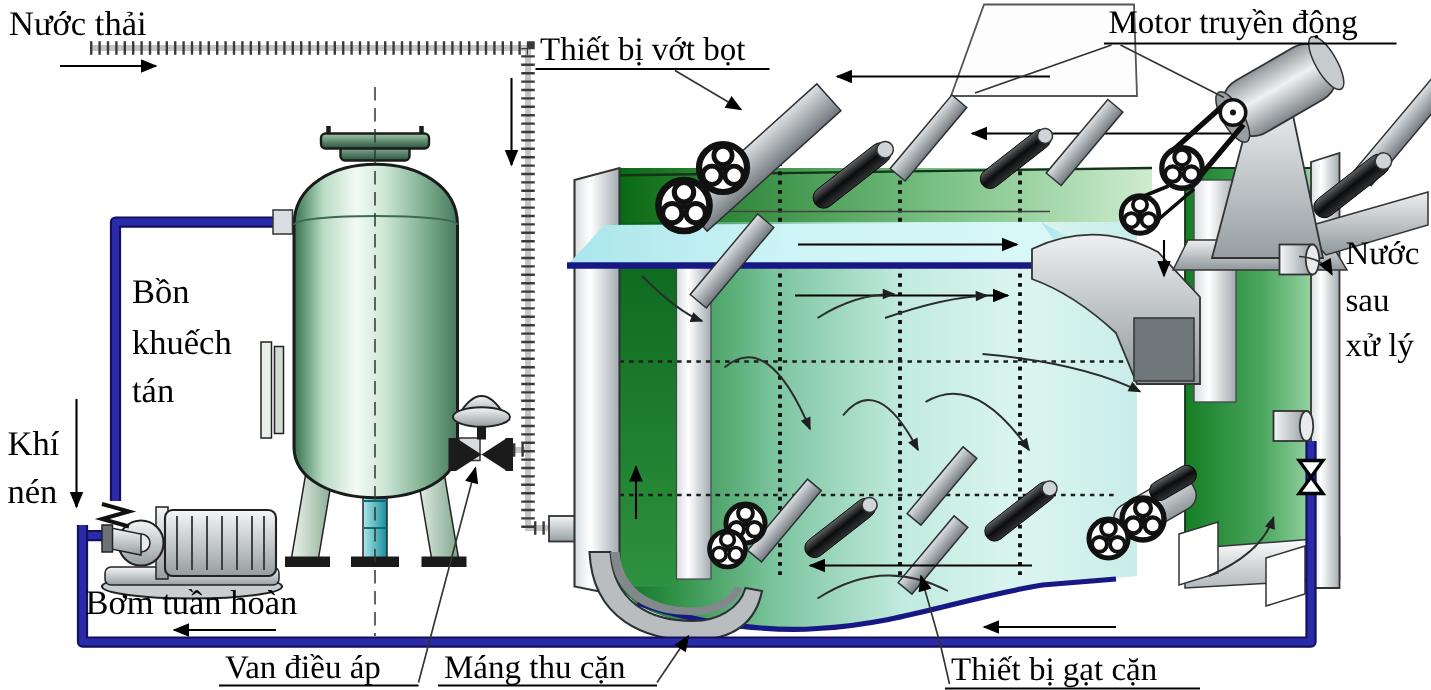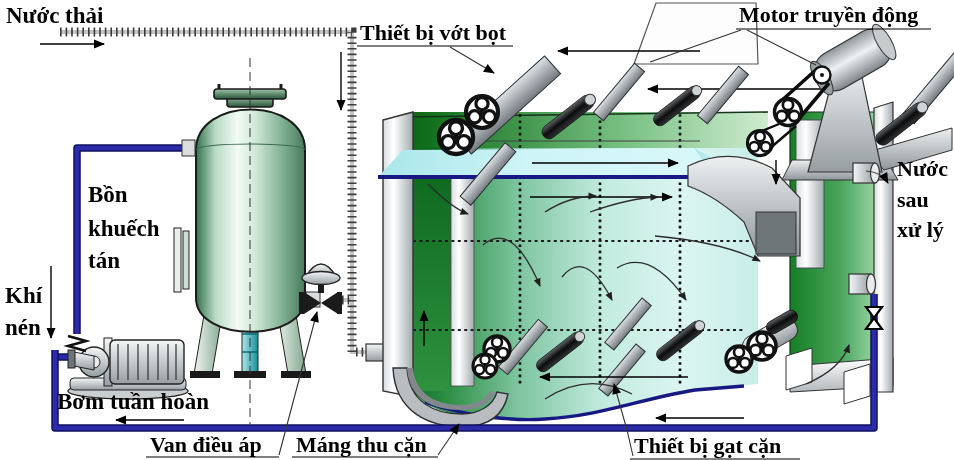--- a/index.html
+++ b/index.html
@@ -1,17 +1,17 @@
 <!DOCTYPE html>
 <html style="--pipe-blue: #2b2baa; --water-line: #181884; --wall-green-dark: #0d7226; --wall-green: #1e8a2e; --water-cyan: #cdeee8; --surface-cyan: #c9f2f4; --vessel-green: #4a8a64; --metal-gray: #9aa2a6; --background: #ffffff;"><head>
 <meta charset="utf-8">
 <style>
   html,body{margin:0;padding:0;background:#fff;}
   .stage{position:relative;width:954px;height:460px;background:#4d7c0f;overflow:hidden;
-         font-family:"Liberation Serif","DejaVu Serif",serif;font-weight:bold;}
+         font-family:"Liberation Serif","DejaVu Serif",serif;}
   svg{display:block;}
   text.lbl{font-family:"Liberation Serif","DejaVu Serif",serif;font-size:23px;fill:#000;}
   text.lbl-sm{font-family:"Liberation Serif","DejaVu Serif",serif;font-size:22px;fill:#000;}
   .hatch-core{stroke:#c4c4c4;stroke-width:4;fill:none;}
   .hatch-ticks{stroke:#3a3a3a;stroke-width:9;fill:none;stroke-dasharray:1.6 4;}
   .pipe-out{stroke:#11115e;stroke-width:7.5;fill:none;stroke-linejoin:round;}
   .pipe{stroke:var(--pipe-blue,#2b2baa);stroke-width:4.6;fill:none;stroke-linejoin:round;}
   .wline{stroke:var(--water-line,#181884);fill:none;}
   .leader{stroke:#333;stroke-width:1.1;fill:none;}
   .uline{stroke:#000;stroke-width:1.2;}

